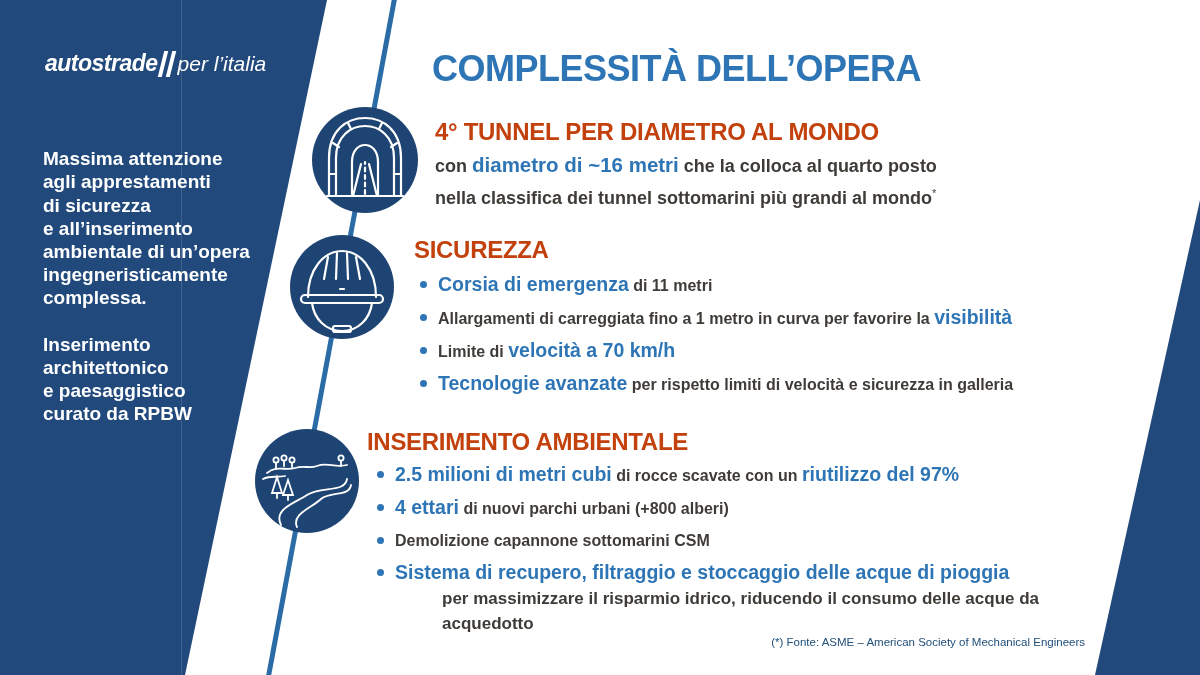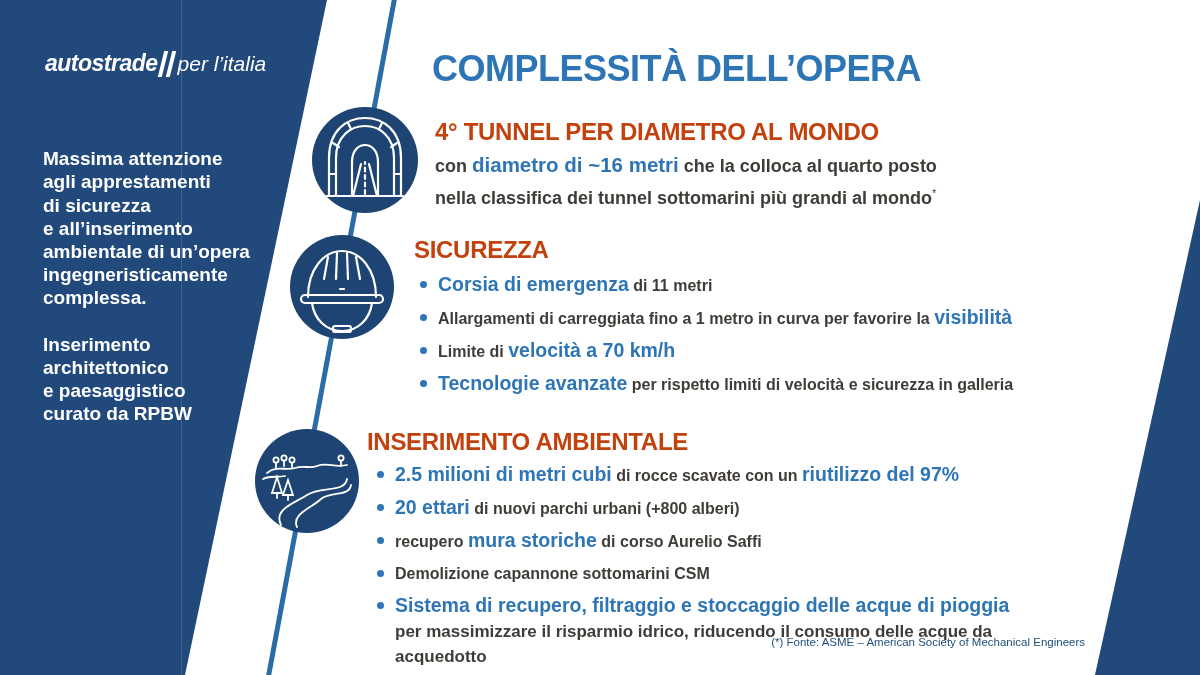--- a/index.html
+++ b/index.html
@@ -45,21 +45,21 @@
   .tunnel-body{font-size:18px;line-height:27px;color:#3F3C38;}
   .tunnel-body .t-accent{font-size:20.5px;}
   .sec-sicurezza{left:414px;top:236px;width:640px;}
   .sec-ambientale{left:367px;top:428px;width:680px;}
   .bullets{list-style:none;margin:8px 0 0 0;padding:0 0 0 6px;}
   .sec-ambientale .bullets{padding-left:10px;margin-top:6px;}
   .bullets li{display:flex;align-items:flex-start;margin:0 0 7px 0;line-height:25px;}
   .li-dot{flex:0 0 auto;width:7px;height:7px;border-radius:50%;background:#2E75B6;margin:9px 11px 0 0;}
   .bullets .t-plain{font-size:16px;color:#3F3C38;}
   .bullets .t-accent{font-size:19.5px;}
-  .bullets .t-plain-sub{font-size:17px;color:#3F3C38;line-height:22.5px;}
+  .bullets .t-plain-sub{font-size:17px;color:#3F3C38;line-height:22.5px;margin-left:47px;}
   .t-accent{color:#2E75B6;font-weight:700;}
   .t-plain,.t-plain-sub{font-weight:700;}
   sup.t-sup{color:#3F3C38;font-size:11px;}
   
   .icon-circle{position:absolute;}
   .icon-circle svg{display:block;}
   
   .footnote{position:absolute;left:700px;top:636px;width:385px;text-align:right;
     font-size:11.5px;color:#1F4E79;}
 </style>
@@ -199,27 +199,23 @@
     <h2>INSERIMENTO AMBIENTALE</h2>
     <ul class="bullets">
 
         <li>
           <span class="li-dot"></span>
           <span class="li-text"><span class="t-accent">2.5 milioni di metri cubi</span><span class="t-plain"> di rocce scavate con un </span><span class="t-accent">riutilizzo del 97%</span></span>
         </li>
 
         <li>
           <span class="li-dot"></span>
-          <span class="li-text"><span class="t-accent">20 ettari</span><span class="t-plain"> di nuovi parchi urbani (+800 alberi)</span></span>
-        </li>
-
-        <li>
-          <span class="li-dot"></span>
-          <span class="li-text"><span class="t-plain">recupero </span><span class="t-accent">mura storiche</span><span class="t-plain"> di corso Aurelio Saffi</span></span>
-        </li>
+          <span class="li-text"><span class="t-accent">4 ettari</span><span class="t-plain"> di nuovi parchi urbani (+800 alberi)</span></span>
+        </li>
+
 
         <li>
           <span class="li-dot"></span>
           <span class="li-text"><span class="t-plain">Demolizione capannone sottomarini CSM</span></span>
         </li>
 
         <li>
           <span class="li-dot"></span>
           <span class="li-text"><span class="t-accent">Sistema di recupero, filtraggio e stoccaggio delle acque di pioggia</span><br><span class="t-plain-sub">per massimizzare il risparmio idrico, riducendo il consumo delle acque da</span><br><span class="t-plain-sub">acquedotto</span></span>
         </li>

